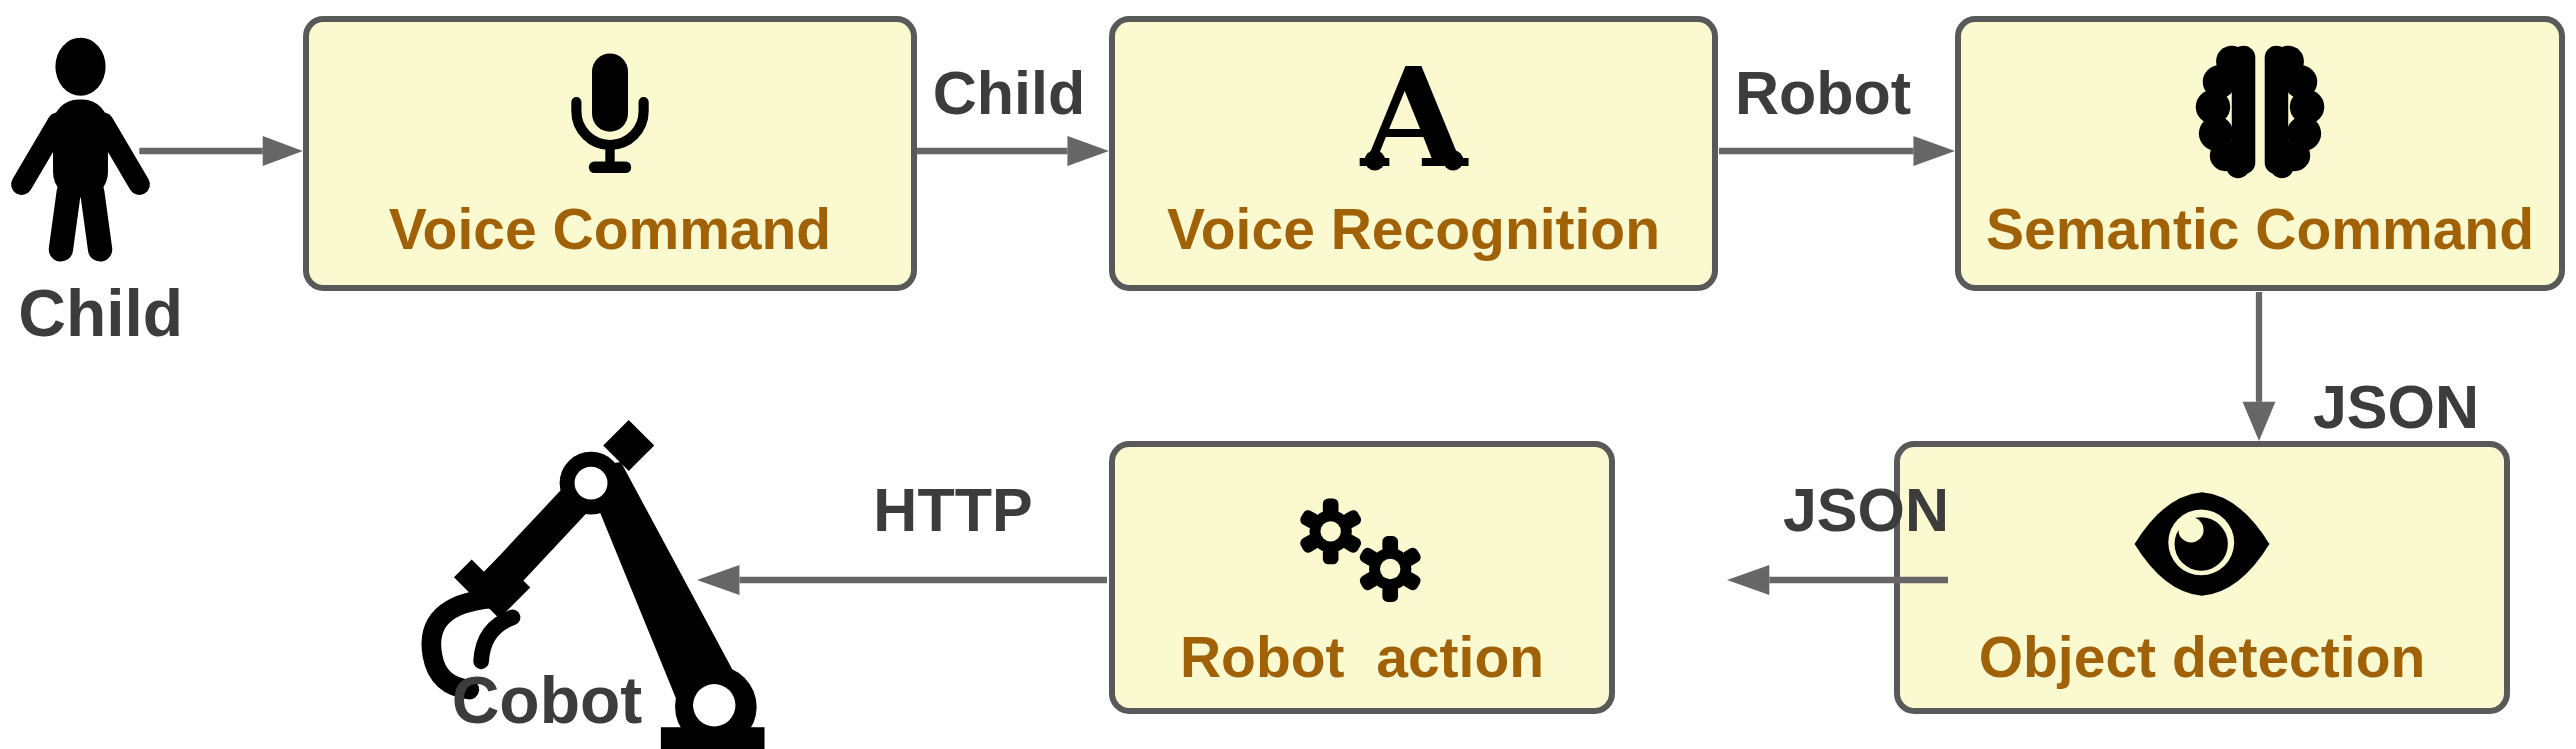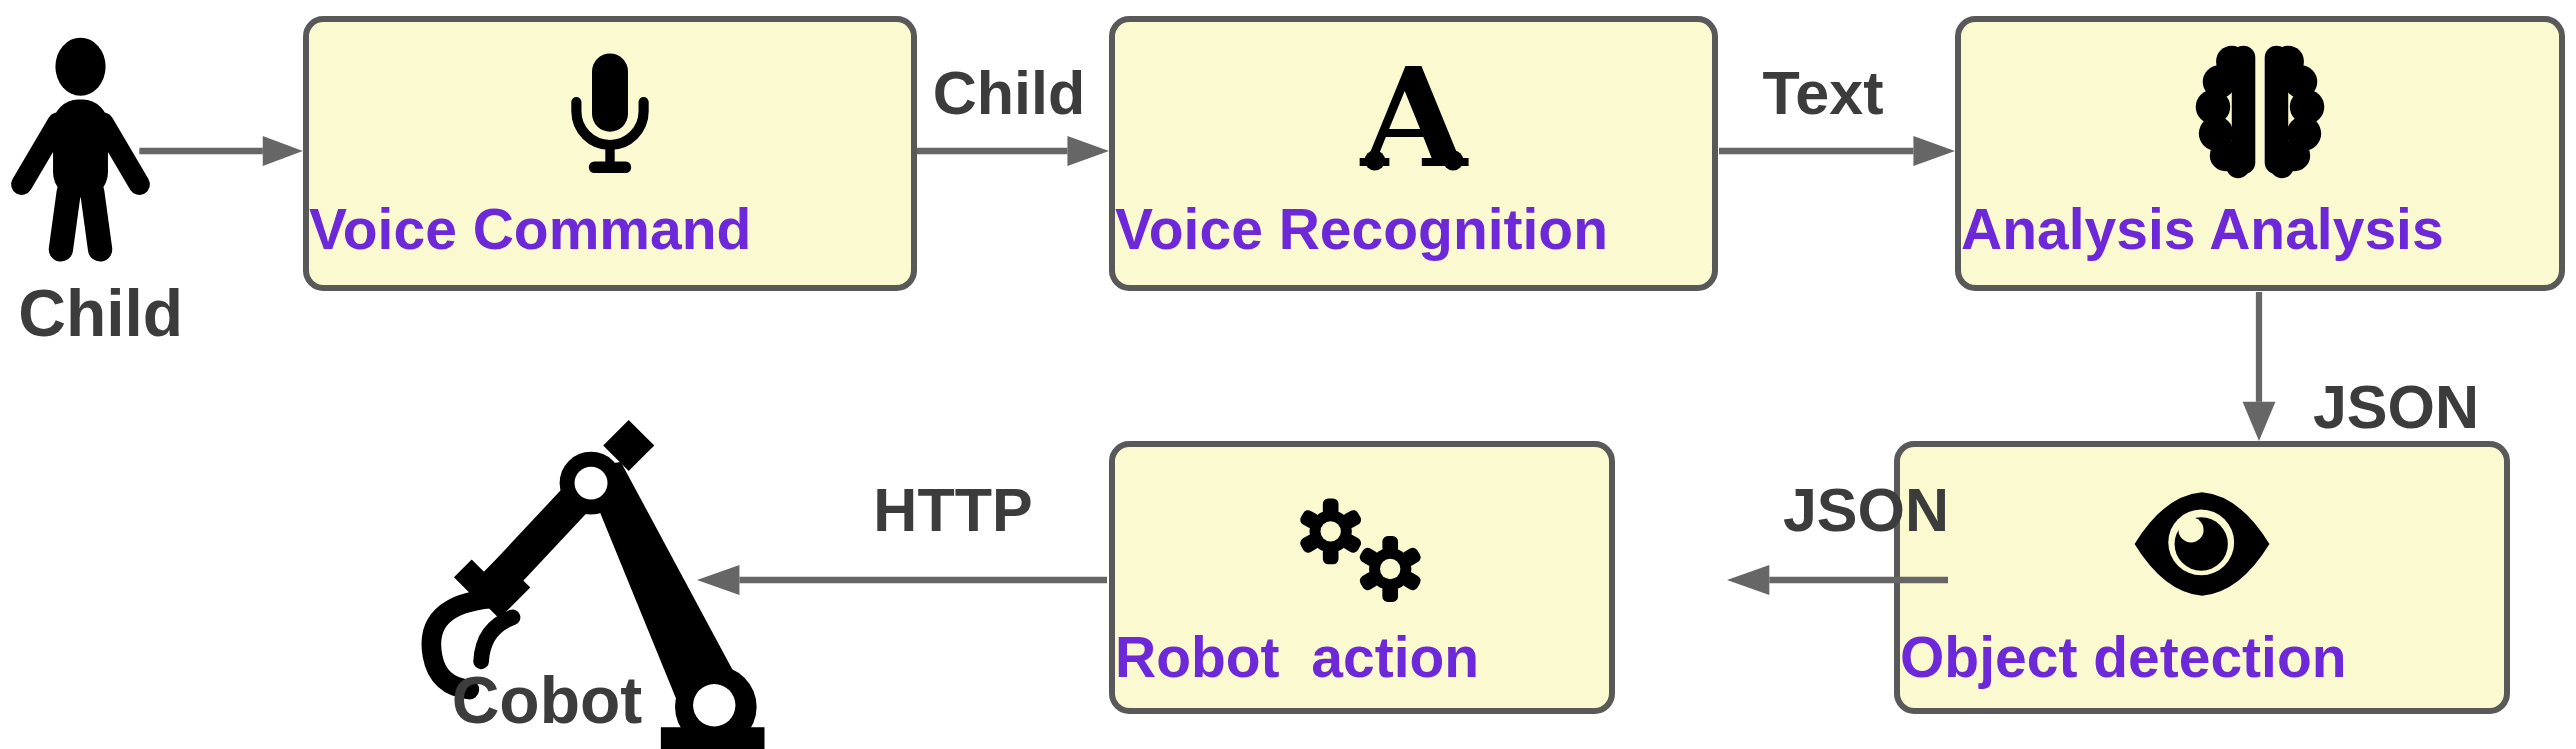--- a/index.html
+++ b/index.html
@@ -6,22 +6,22 @@
   * { box-sizing:border-box; }
   .stage {
     position:relative; width:2576px; height:750px; background:#ffffff;
     font-family:"Liberation Sans", sans-serif; overflow:hidden;
   }
   .node {
     position:absolute; background:#FBF9CF; border:6.3px solid #595959;
     border-radius:20.4px;
   }
   .node-label {
-    position:absolute; left:0; right:0; top:179px; text-align:left;
-    font-weight:bold; font-size:57px; line-height:1; color:#6d28d9;
+    position:absolute; left:0; right:0; top:179px; text-align:center;
+    font-weight:bold; font-size:57px; line-height:1; color:#a16207;
   }
   .node-label span { white-space:pre; }
   .row2 .node-label { top:182px; }
   .icon-slot { position:absolute; left:50%; transform:translateX(-50%); }
   .flow-label {
     position:absolute; width:236px; text-align:center; font-weight:bold;
     font-size:61px; line-height:1; color:#3C3C3C;
   }
   .actor-label {
     position:absolute; width:236px; text-align:center; font-weight:bold;
@@ -83,21 +83,21 @@
             <circle cx="-60" cy="-4" r="22"></circle>
             <circle cx="-56" cy="30" r="22"></circle>
             <circle cx="-44" cy="58" r="20"></circle>
             <circle cx="-28" cy="72" r="15"></circle>
           </g>
           <use href="#hemi" transform="scale(-1,1)"></use>
         </g>
       </svg>
     </div>
     <div class="node-label">
-      <span>Analysis Analysis</span></div>
+      <span>Semantic Command</span></div>
   </div>
 
   <div class="node row2" style="left:1894px;top:441px;width:616px;height:273px">
     <div class="icon-slot" style="top:42px">
       <svg width="138" height="110" viewBox="-88 -70 176 140">
         <path d="M -86,0 Q -48,-62 0,-66 Q 48,-62 86,0 Q 48,62 0,66 Q -48,62 -86,0 Z" fill="#000"></path>
         <circle cx="-1" cy="-2" r="42" fill="#FBF9CF"></circle>
         <circle cx="-1" cy="0" r="34" fill="#000"></circle>
         <circle cx="-14" cy="-18" r="16" fill="#FBF9CF"></circle>
       </svg>
@@ -179,21 +179,21 @@
     <polygon points="54,5 54,43 0,24" fill="#666"></polygon>
   </svg>
 
   <svg class="arrow" style="left:697px;top:561px" width="410" height="38" viewBox="0 0 522 48">
     <line x1="522" y1="24" x2="54" y2="24" stroke="#666" stroke-width="8"></line>
     <polygon points="54,5 54,43 0,24" fill="#666"></polygon>
   </svg>
 
   <div class="flow-label" style="left:891px;top:63px"><span>Child</span></div>
 
-  <div class="flow-label" style="left:1705px;top:63px"><span>Text</span></div>
+  <div class="flow-label" style="left:1705px;top:63px"><span>Robot</span></div>
 
   <div class="flow-label" style="left:2278px;top:377px"><span>JSON</span></div>
 
   <div class="flow-label" style="left:1748px;top:480px"><span>JSON</span></div>
 
   <div class="flow-label" style="left:835px;top:480px"><span>HTTP</span></div>
 
 </div>
 
 

